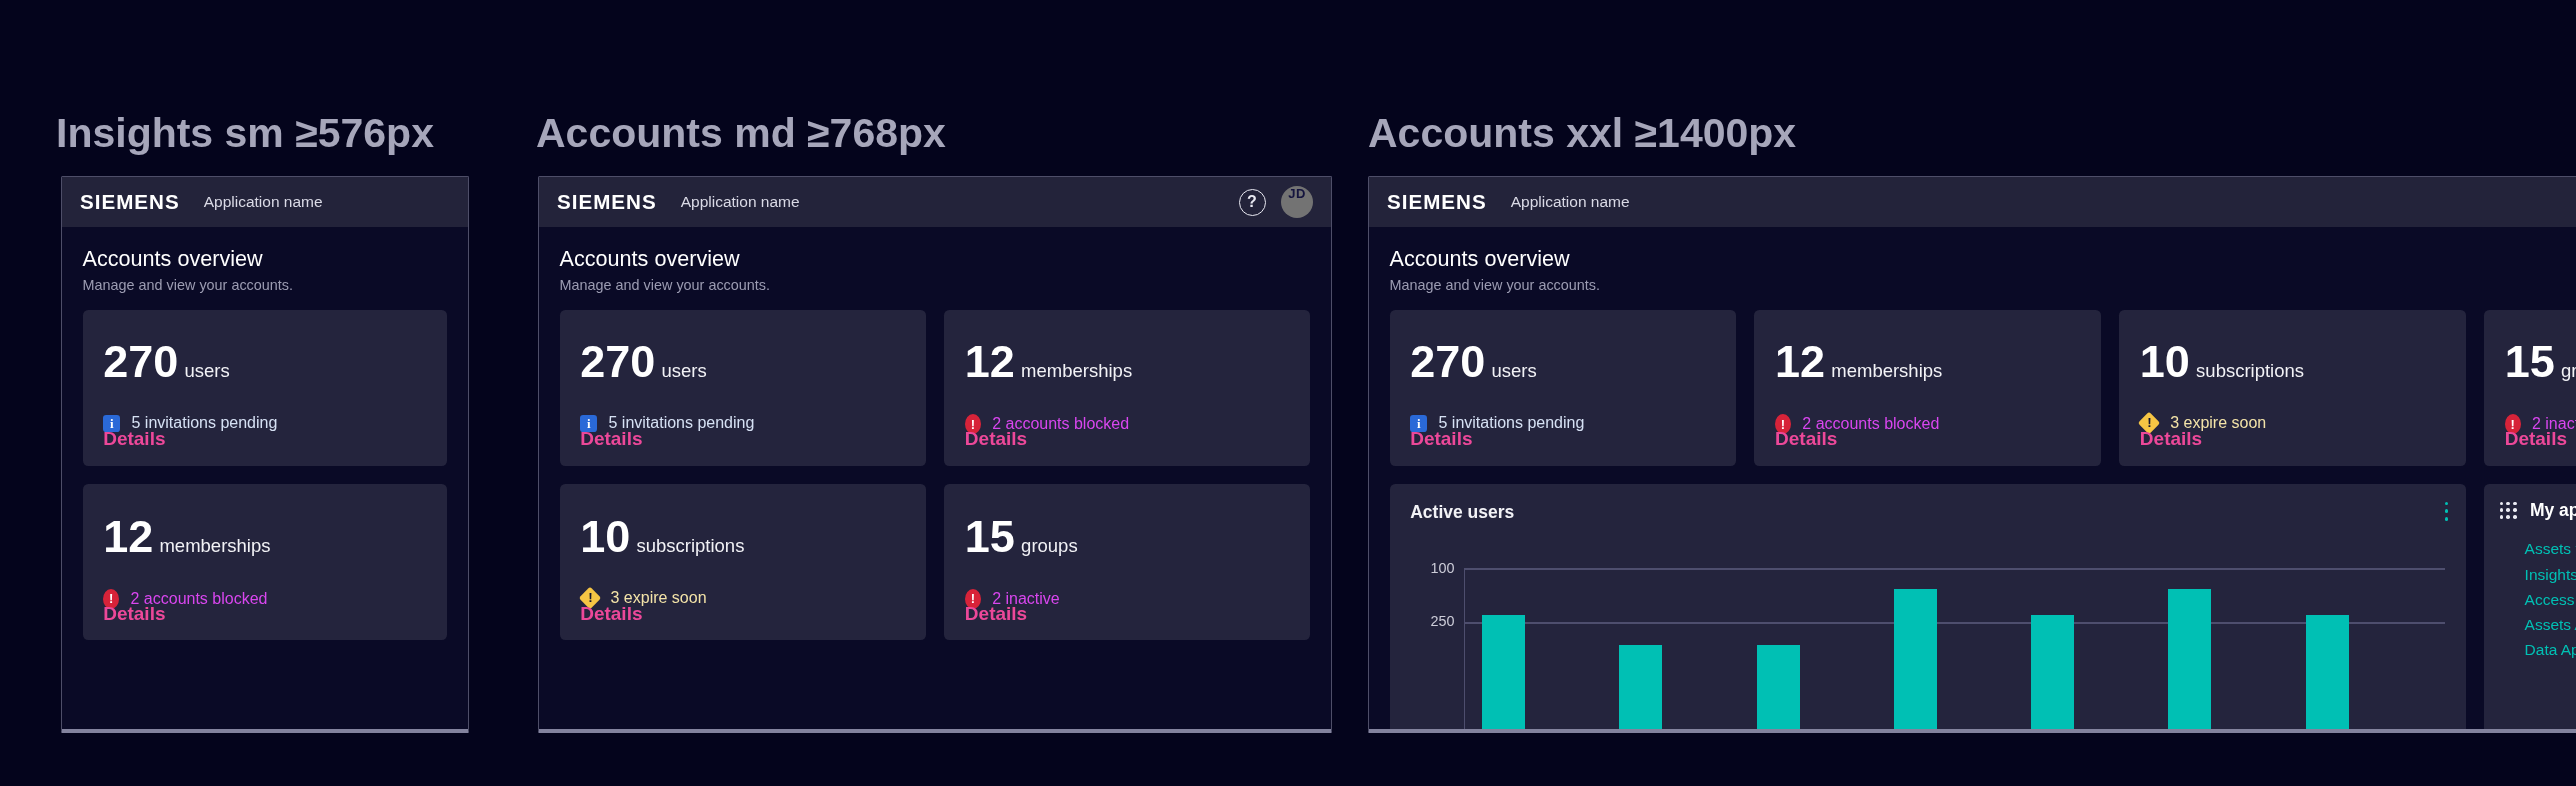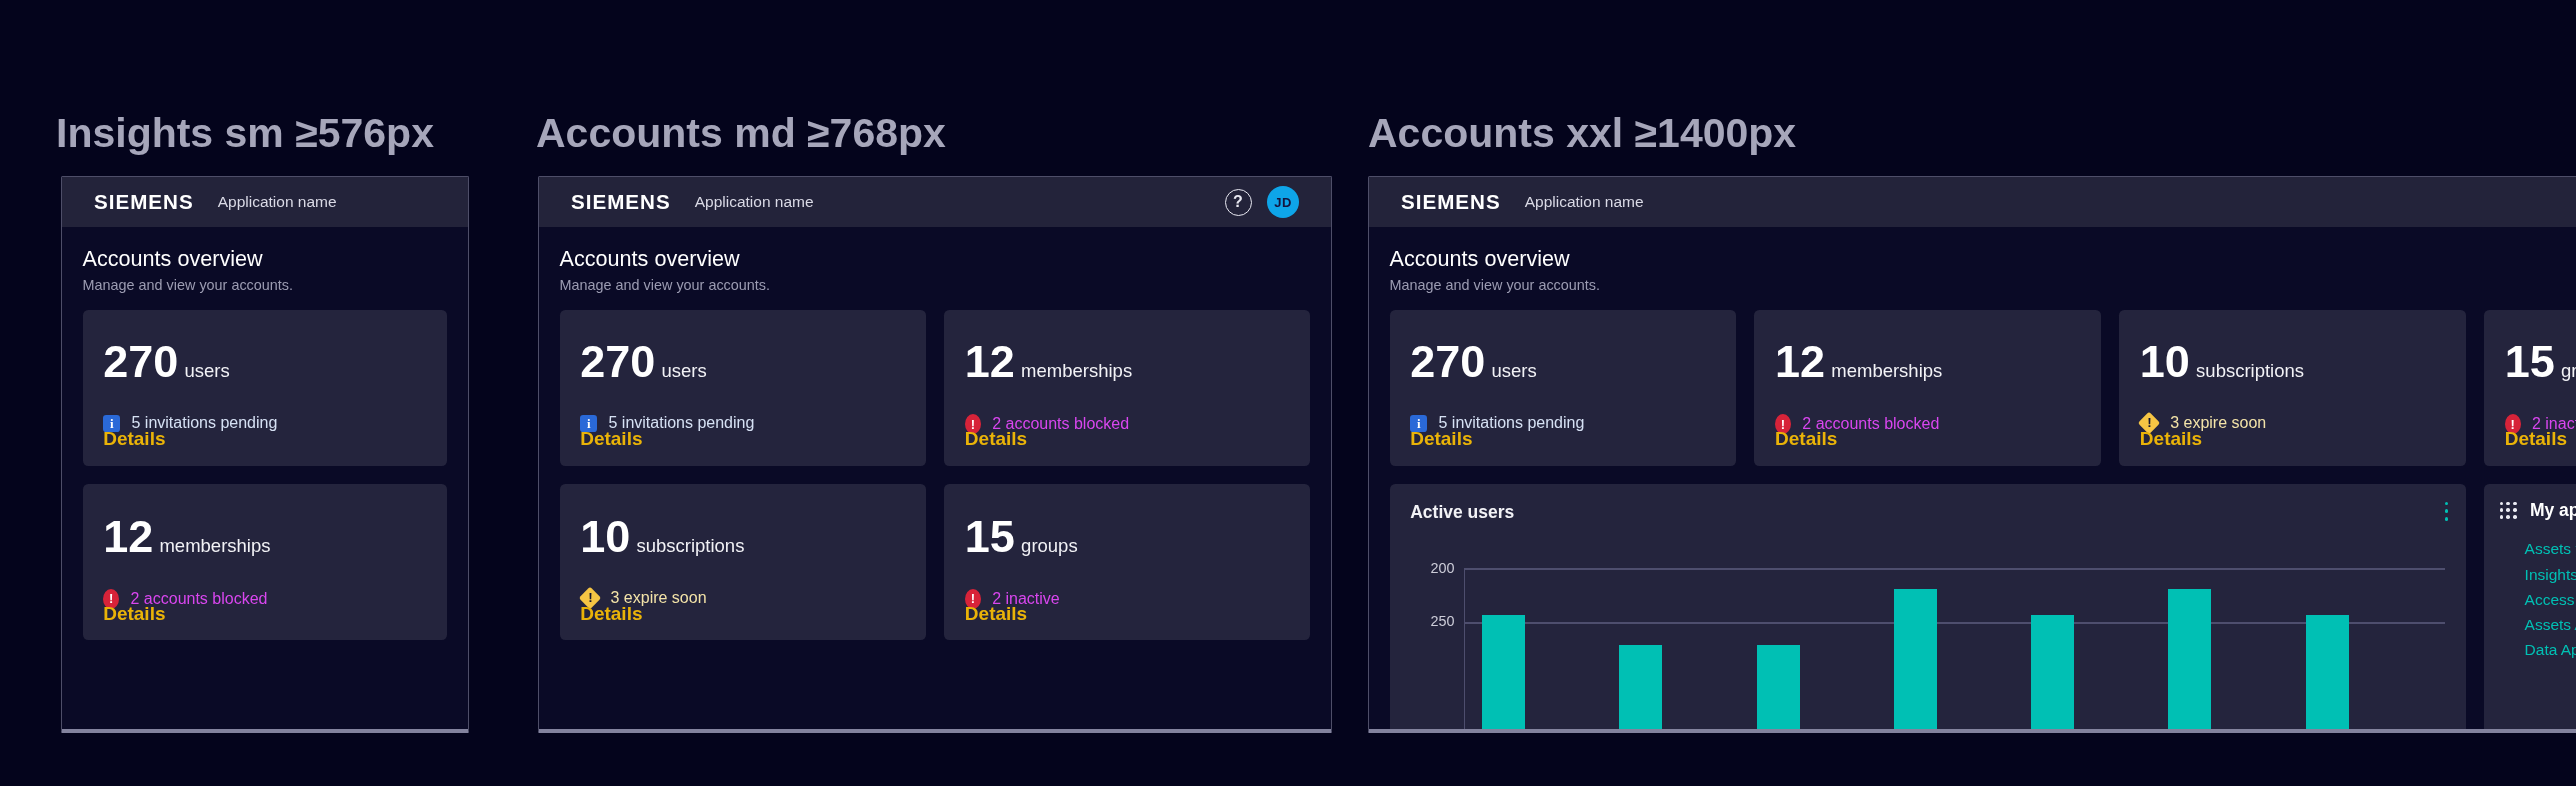--- a/index.html
+++ b/index.html
@@ -16,35 +16,35 @@
   
   .panel{
     position:absolute;top:176px;height:557px;box-sizing:border-box;
     background:#0A0A26;
     border:1.5px solid #4E4E68;border-bottom:4.6px solid #83839E;
     border-radius:1.5px;overflow:hidden;
     display:flex;flex-direction:column;
   }
   .appbar{
     height:50px;flex:0 0 50px;background:#23233A;
-    display:flex;align-items:center;padding:0 32px;
+    display:flex;align-items:center;padding:0 18px;
   }
   .brand{font-size:20.6px;font-weight:800;color:#FFFFFF;letter-spacing:1px;}
   .appname{font-size:15.5px;color:#DADAE6;margin-left:24px;}
   .hspacer{flex:1;}
   .help{
     width:27px;height:27px;border-radius:50%;box-sizing:border-box;
     border:1.5px solid #E9E9F2;background:transparent;cursor:pointer;
     color:#E9E9F2;font-size:16px;font-weight:600;line-height:1;
     display:flex;align-items:center;justify-content:center;padding:0;
     font-family:"Liberation Sans", sans-serif;
   }
   .avatar{
-    width:32px;height:32px;border-radius:50%;background:#0ea5e9;margin-left:15.5px;
-    display:flex;align-items:center;justify-content:center;cursor:pointer;
+    width:32px;height:32px;border-radius:50%;background:#737373;margin-left:15.5px;
+    display:flex;align-items:flex-start;justify-content:center;cursor:pointer;
   }
   .avatar span{font-size:13px;font-weight:700;color:#14143E;letter-spacing:0.5px;}
   .pbody{flex:1;padding:18.5px 20.6px 0 20.6px;}
   .ptitle{margin:0;font-size:21.6px;font-weight:400;color:#FFFFFF;line-height:25px;}
   .psub{margin:6.2px 0 0 0;font-size:14.4px;color:#9C9CB2;line-height:17.5px;}
   
   .grid{display:grid;gap:18.5px;margin-top:15.5px;}
   .cols1{grid-template-columns:1fr;}
   .cols2{grid-template-columns:repeat(2,1fr);}
   .cols4{grid-template-columns:repeat(4,1fr);}
@@ -63,21 +63,21 @@
   .b-alarm{width:16px;height:20px;border-radius:50%;background:#D72339;}
   .b-alarm .glyph{color:#FFFFFF;font-size:13px;}
   .b-warn{width:16px;height:16px;border-radius:2.6px;background:#F6C544;transform:rotate(45deg);margin:0 1.5px;}
   .b-warn .glyph{color:#16162E;font-size:13.4px;transform:rotate(-45deg);}
   .stxt{font-size:16px;}
   .t-info{color:#D6E1F4;}
   .t-alarm{color:#d946ef;}
   .t-warn{color:#F3E3A8;}
   .details{
     position:absolute;left:20.6px;bottom:15.5px;
-    font-size:19px;font-weight:700;color:#eab308;text-decoration:none;cursor:pointer;
+    font-size:19px;font-weight:700;color:#ec4899;text-decoration:none;cursor:pointer;
   }
   
   .chart-card{grid-column:1 / span 3;height:289px;padding:0;}
   .apps-card{height:289px;padding:15.5px;}
   .ctitle{position:absolute;left:20.6px;top:17.5px;font-size:17.5px;font-weight:600;color:#F2F2F6;}
   .kebab{
     position:absolute;right:14.4px;top:14.4px;background:transparent;border:none;cursor:pointer;
     display:flex;flex-direction:column;gap:4.1px;padding:3.1px;
   }
   .kebab i{width:3.6px;height:3.6px;border-radius:50%;background:#00C0B4;display:block;}
@@ -281,21 +281,21 @@
       </div>
 
       <div class="card chart-card">
         <div class="ctitle">Active users</div>
         <button class="kebab">
             <i></i>
             <i></i>
             <i></i>
           </button>
         <div class="plot">
-          <span class="ylab" style="top:77px">200</span>
+          <span class="ylab" style="top:77px">100</span>
           <span class="ylab" style="top:130px">250</span>
           <div class="gl" style="top:84px"></div>
           <div class="gl" style="top:138px"></div>
           <div class="yaxis"></div>
           <div class="bars">
               <div class="bar" style="left: 92px; top: 131px; background: rgb(0, 192, 180);"></div>
               <div class="bar" style="left: 229px; top: 161px; background: rgb(0, 192, 180);"></div>
               <div class="bar" style="left: 367px; top: 161px; background: rgb(0, 192, 180);"></div>
               <div class="bar" style="left: 504px; top: 105px; background: rgb(0, 192, 180);"></div>
               <div class="bar" style="left: 641px; top: 131px; background: rgb(0, 192, 180);"></div>

